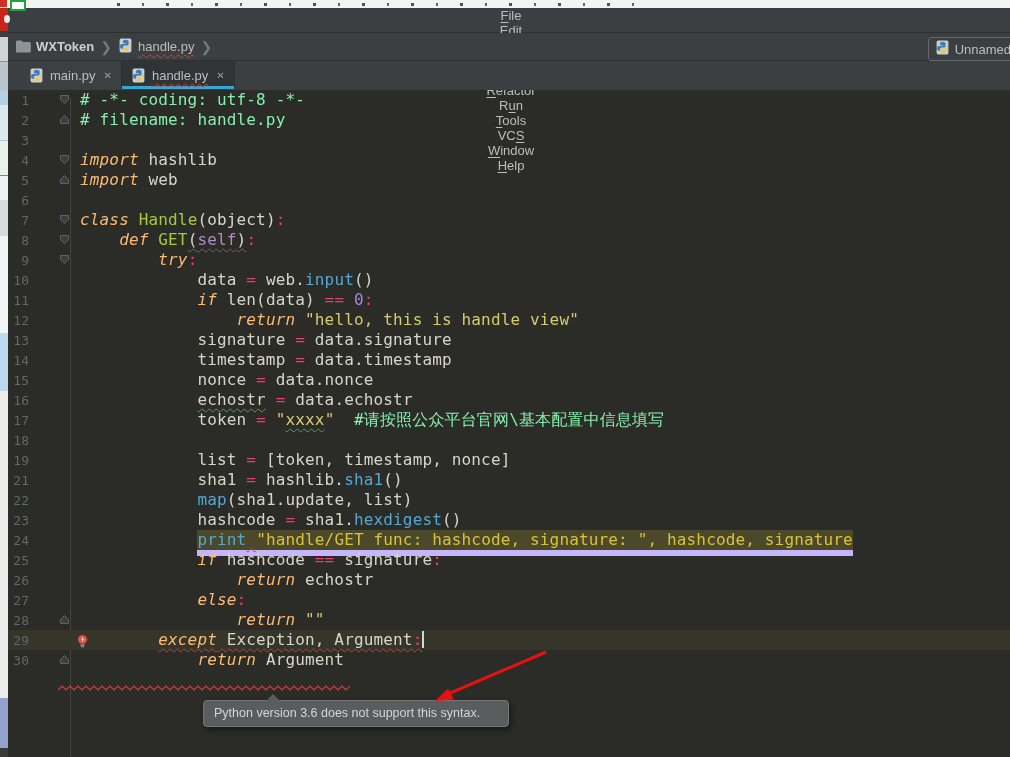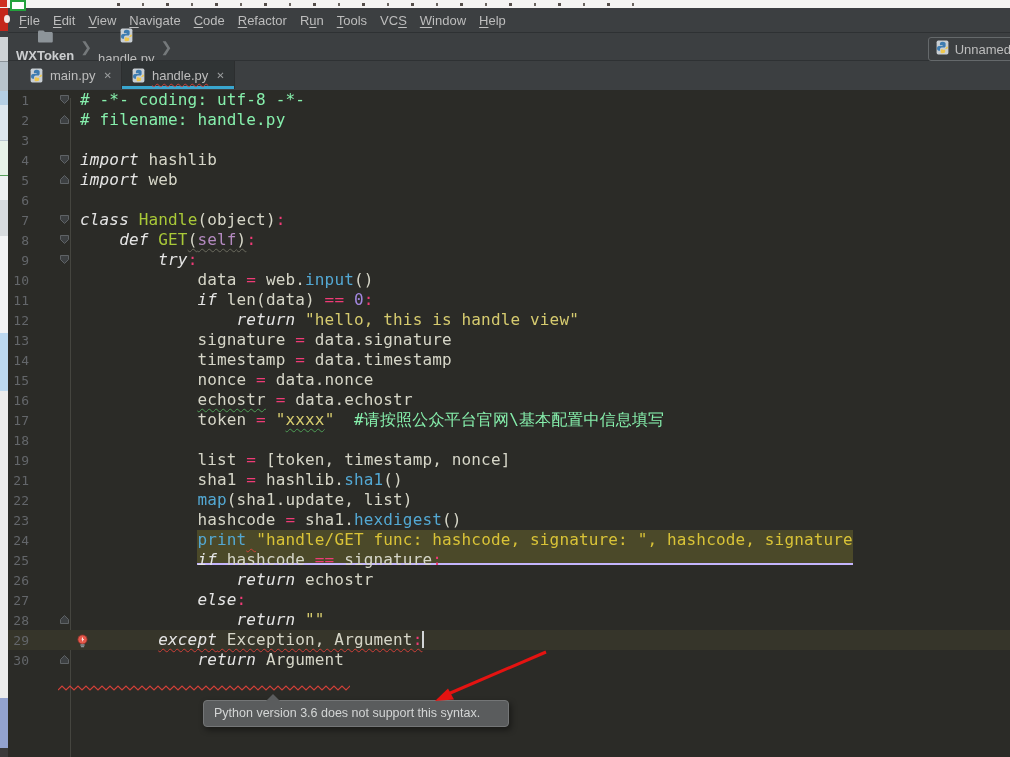--- a/index.html
+++ b/index.html
@@ -24,27 +24,27 @@
   .ls-g{height:24px;background:#eef1f2;}
   .ls-h{height:36px;background:#d7dbde;}
   .ls-i{height:97px;background:#f2f3f4;}
   .ls-j{height:58px;background:#bdd9f0;}
   .ls-k{height:307px;background:#ececec;}
   .ls-l{height:50px;background:#93a3cf;}
   .ls-m{height:12px;background:#3a3a3a;}
   
   .menubar{position:absolute;left:0;top:8px;width:1010px;height:25px;background:#3c3f41;
     border-bottom:1px solid #2e3133;box-sizing:border-box;display:flex;align-items:center;
-    padding-left:13px;z-index:4;}
+    padding-left:13px;z-index:4;flex-direction:column;}
   .mi{color:#bdbdbd;font-size:13px;padding:0 6px;margin-right:1px;cursor:default;}
   .mi u{text-decoration:underline;text-underline-offset:2px;}
   .breadcrumbs{position:absolute;left:0;top:33px;width:1010px;height:28px;background:#3c3f41;
     border-bottom:1px solid #2e3133;box-sizing:border-box;display:flex;align-items:center;
     padding-left:16px;z-index:4;}
-  .crumb{color:#bdbdbd;font-size:13px;display:flex;align-items:center;gap:5px;flex-direction:column;}
+  .crumb{color:#bdbdbd;font-size:13px;display:flex;align-items:center;gap:5px;}
   .crumb.project b{color:#ccced0;font-weight:bold;}
   .chev{color:#75797b;font-size:14px;margin:0 6px;font-family:"DejaVu Sans",sans-serif;}
   .crumb-file{color:#bdbdbd;}
   .run-config{position:absolute;right:-10px;top:37px;height:22px;border:1px solid #65696b;border-radius:3px;
     display:flex;align-items:center;gap:5px;padding:0 8px 0 6px;color:#bdbdbd;font-size:13px;background:#3c3f41;z-index:4;}
   .tabbar{position:absolute;left:0;top:61px;width:1010px;height:29px;background:#3c3f41;
     box-sizing:border-box;display:flex;align-items:flex-start;padding-left:13px;z-index:4;margin-left:7px;}
   .tab{height:28px;display:flex;align-items:center;gap:6px;padding:0 9px;background:#3d4042;
     border-right:1px solid #2c2e2f;font-size:13px;color:#bdbdbd;position:relative;cursor:default;}
   .tab.active{background:#303435;box-shadow:inset 0 -3px 0 #39a6cf;}
@@ -53,30 +53,30 @@
   .editor{position:absolute;left:0;top:90px;width:1010px;height:667px;background:#2b2b27;
     font-family:"DejaVu Sans Mono","Liberation Mono",monospace;z-index:3;}
   .fold-line{position:absolute;left:70px;top:8px;bottom:0;width:1px;background:#45453f;}
   .row{position:relative;height:20px;display:flex;align-items:center;}
   .row.cur{background:#36352a;}
   .ln{flex:0 0 21px;margin-left:8px;text-align:right;color:#63666a;font-size:13px;}
   .fold{flex:0 0 48px;position:relative;height:20px;}
   .fold svg{position:absolute;left:30px;top:4px;}
   .code{white-space:pre;font-size:16px;letter-spacing:0.15px;line-height:20px;color:#d6d6c8;padding-left:3px;}
   .code .c{color:#86efac;}
-  .code .k{color:#e5e5e5;font-style:italic;}
+  .code .k{color:#fdba74;font-style:italic;}
   .code .kf{color:#53a8d3;}
   .code .cl{color:#a9c938;}
   .code .sf{color:#b48ac0;}
   .code .o{color:#ef3b76;}
   .code .n{color:#a387e0;}
   .code .s{color:#d6cb6f;}
   .code .s24{color:#d9c337;}
   .code .t{color:#d6d6c8;}
-  .code .hl{background:#4b4929;border-bottom:2px solid #c4b5fd;padding-bottom:14px;}
+  .code .hl{background:#4b4929;border-bottom:6px solid #c4b5fd;padding-bottom:1px;}
   .w-red{text-decoration-line:underline;text-decoration-style:wavy;text-decoration-color:#cf4038;
          text-decoration-thickness:1px;text-underline-offset:3px;}
   .w-green{text-decoration-line:underline;text-decoration-style:wavy;text-decoration-color:#4e9e55;
          text-decoration-thickness:1px;text-underline-offset:3px;}
   .w-gray{text-decoration-line:underline;text-decoration-style:wavy;text-decoration-color:#6b6b5e;
          text-decoration-thickness:1px;text-underline-offset:3px;}
   .caret{display:inline-block;width:2px;height:17px;background:#d3d6d6;vertical-align:-3px;}
   .bulb{position:absolute;left:76px;top:3px;width:14px;height:14px;}
   
   .wave30{position:absolute;left:58px;top:594px;z-index:6;}

